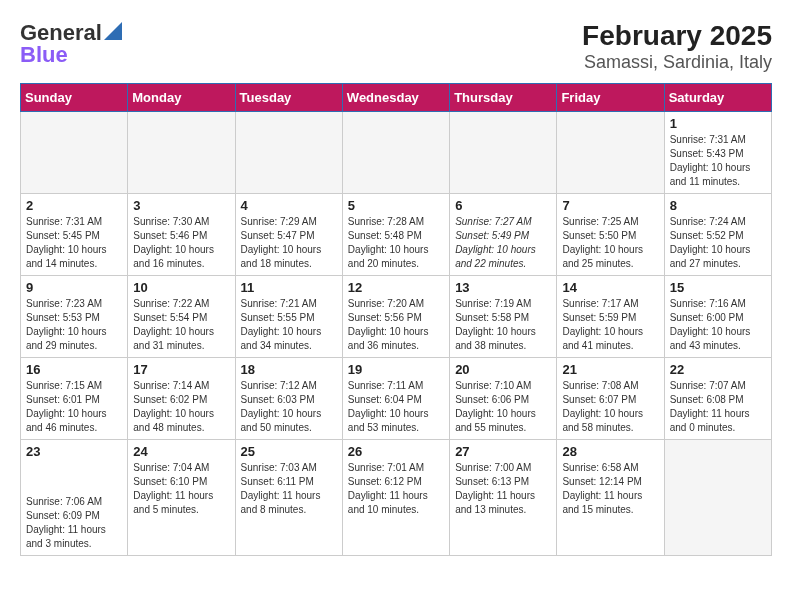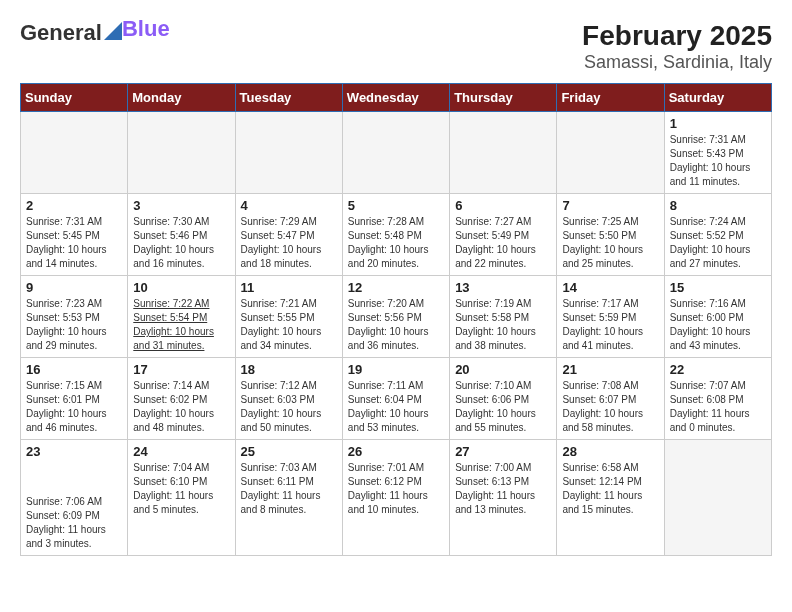--- a/index.html
+++ b/index.html
@@ -11,21 +11,21 @@
       padding: 20px;
     }
     .header {
       display: flex;
       justify-content: space-between;
       align-items: flex-start;
       margin-bottom: 10px;
     }
     .logo {
       display: flex;
-      flex-direction: row;
+      flex-direction: column;
       align-items: flex-start;
     }
     .logo-line {
       display: flex;
       align-items: center;
     }
     .title-block {
       text-align: right;
     }
     .month-title {
@@ -36,21 +36,21 @@
     .location-title {
       font-size: 18px;
       color: #555;
     }
     .calendar {
       width: 100%;
       border-collapse: collapse;
       border: 1px solid #ccc;
     }
     .calendar th {
-      background: #7f1d1d;
+      background: #be185d;
       color: #fff;
       font-size: 13px;
       font-weight: bold;
       padding: 6px 4px;
       text-align: left;
       border: 1px solid #2e6db4;
     }
     .calendar td {
       vertical-align: top;
       border: 1px solid #ccc;
@@ -148,21 +148,21 @@
         </td>
         <td>
           <span class="day-num">5</span>
           <div class="day-info" style="white-space: pre-line;">Sunrise: 7:28 AM
 Sunset: 5:48 PM
 Daylight: 10 hours
 and 20 minutes.</div>
         </td>
         <td>
           <span class="day-num">6</span>
-          <div class="day-info" style="white-space: pre-line;">Sunrise: 7:27 AM
+          <div class="day-info" style="white-space: pre-line; font-style: italic;">Sunrise: 7:27 AM
 Sunset: 5:49 PM
 Daylight: 10 hours
 and 22 minutes.</div>
         </td>
         <td>
           <span class="day-num">7</span>
           <div class="day-info" style="white-space: pre-line;">Sunrise: 7:25 AM
 Sunset: 5:50 PM
 Daylight: 10 hours
 and 25 minutes.</div>
@@ -178,21 +178,21 @@
       <tr>
         <td>
           <span class="day-num">9</span>
           <div class="day-info" style="white-space: pre-line;">Sunrise: 7:23 AM
 Sunset: 5:53 PM
 Daylight: 10 hours
 and 29 minutes.</div>
         </td>
         <td>
           <span class="day-num">10</span>
-          <div class="day-info" style="white-space: pre-line; text-decoration: underline;">Sunrise: 7:22 AM
+          <div class="day-info" style="white-space: pre-line;">Sunrise: 7:22 AM
 Sunset: 5:54 PM
 Daylight: 10 hours
 and 31 minutes.</div>
         </td>
         <td>
           <span class="day-num">11</span>
           <div class="day-info" style="white-space: pre-line;">Sunrise: 7:21 AM
 Sunset: 5:55 PM
 Daylight: 10 hours
 and 34 minutes.</div>

